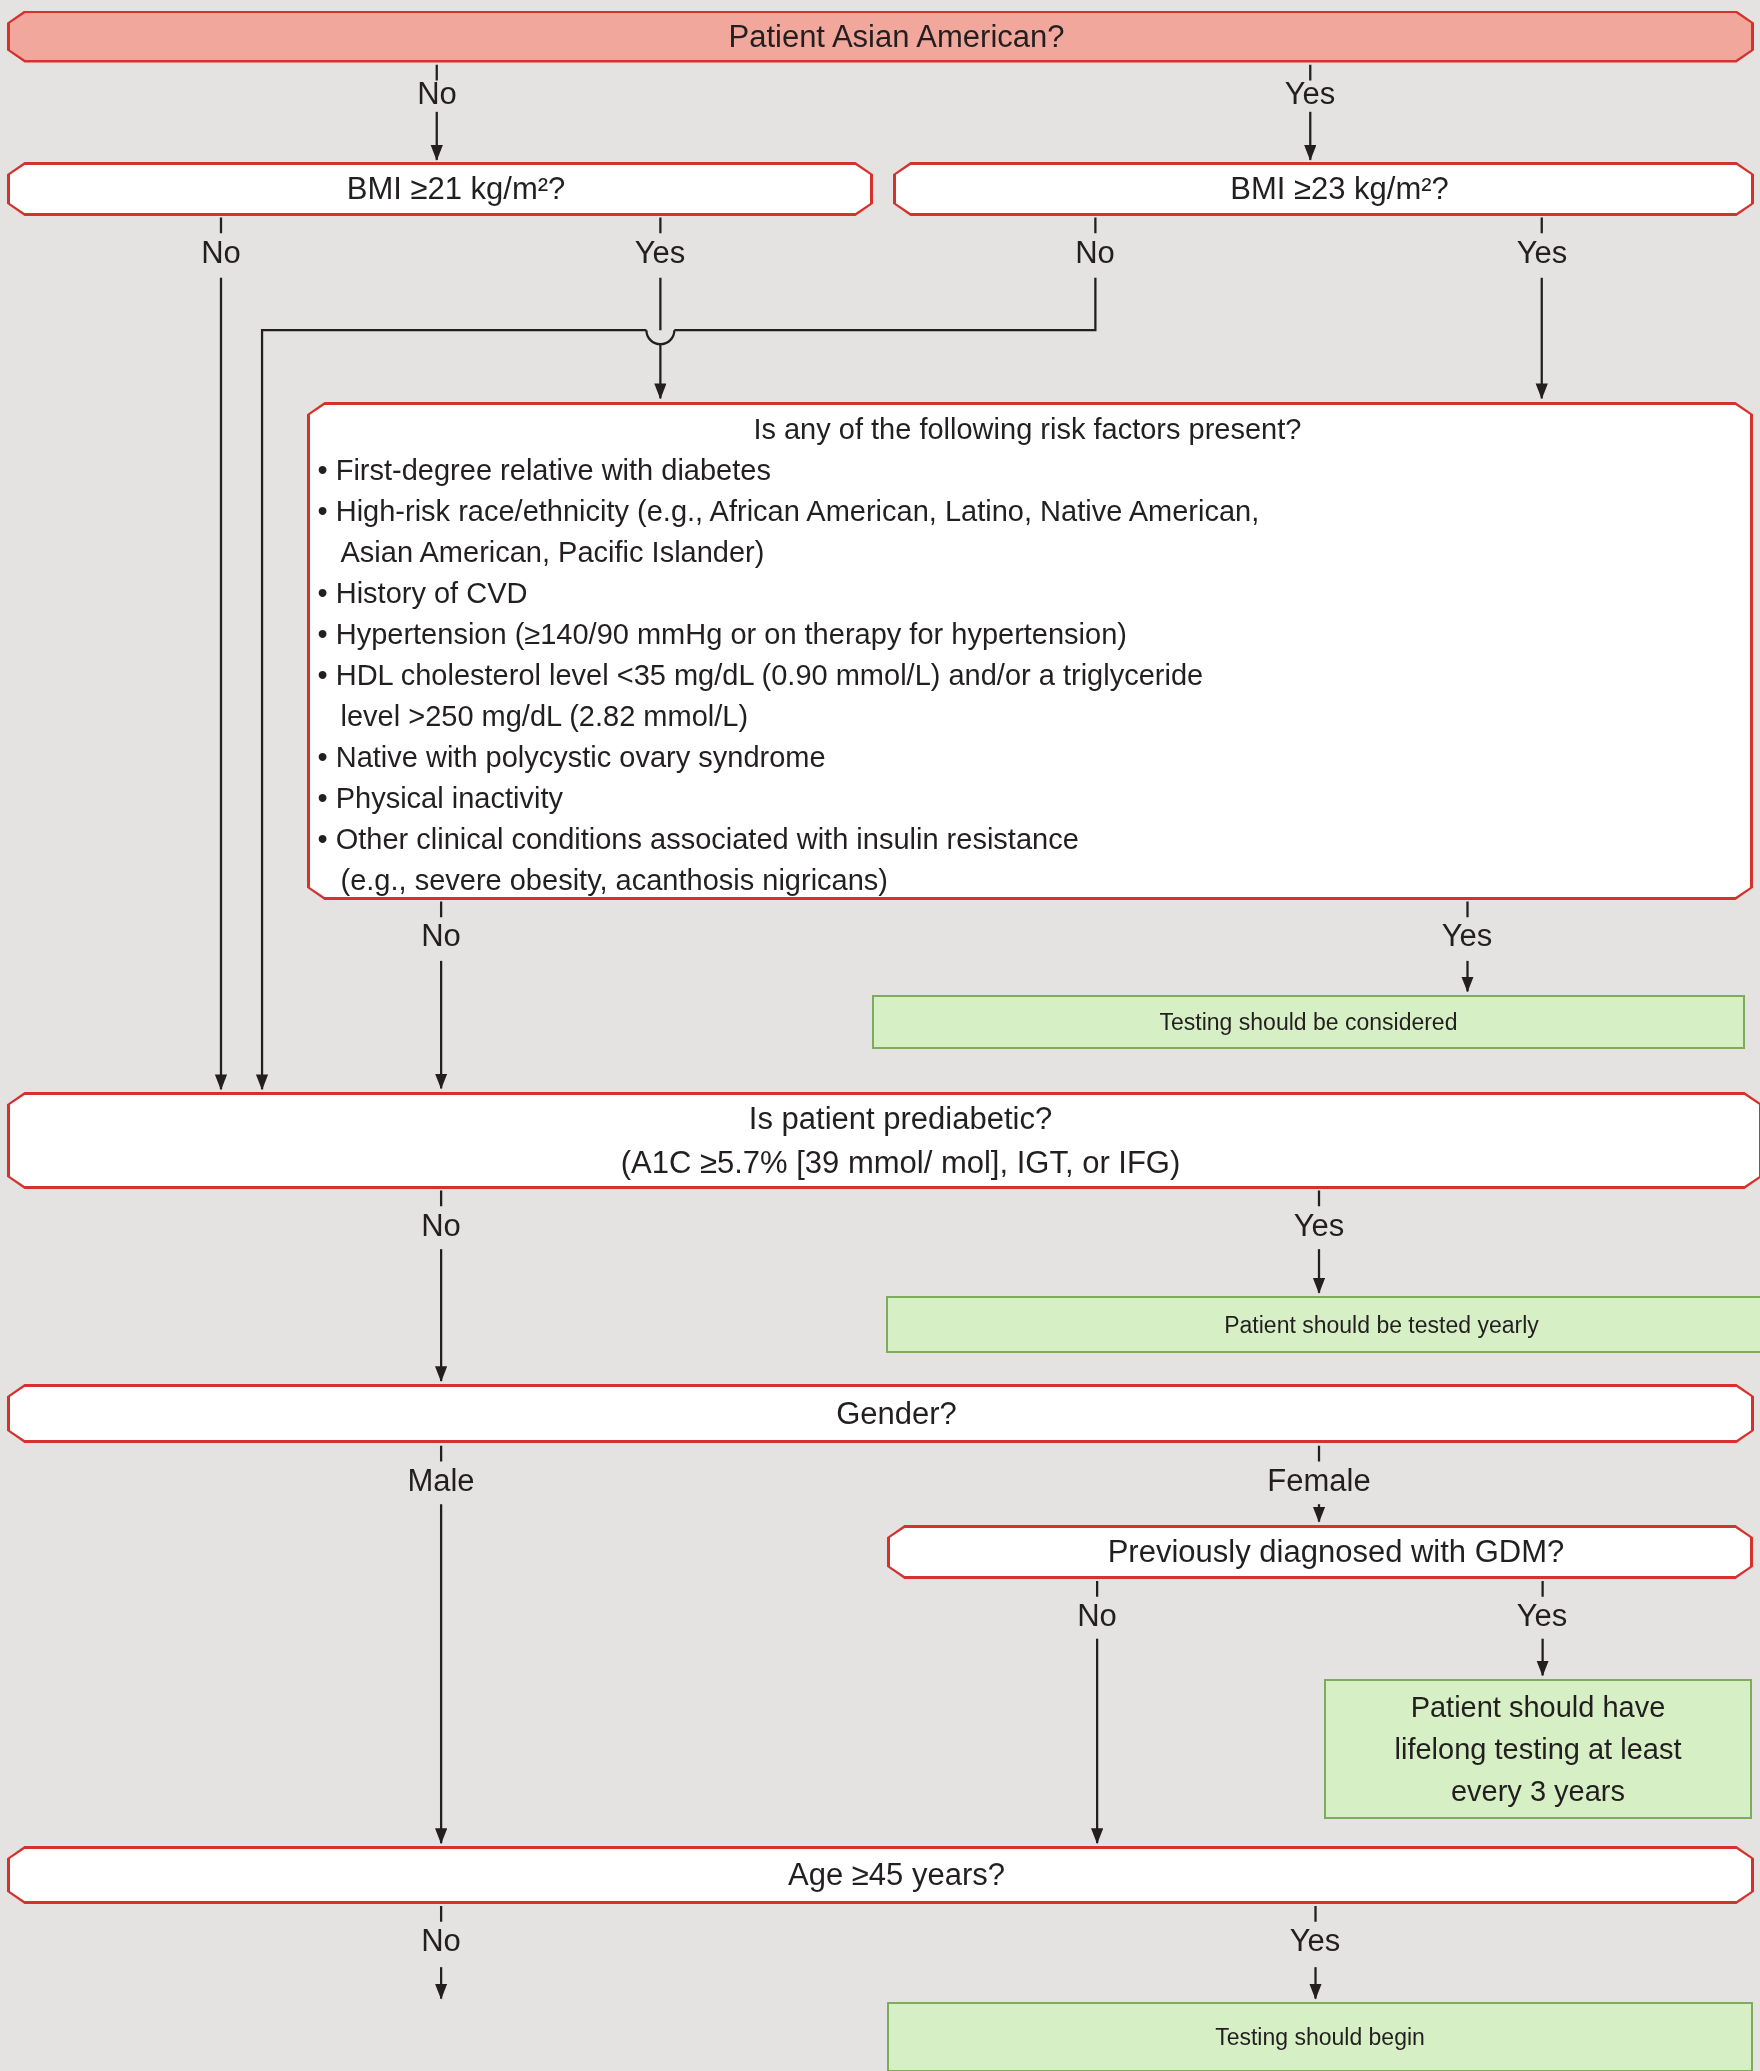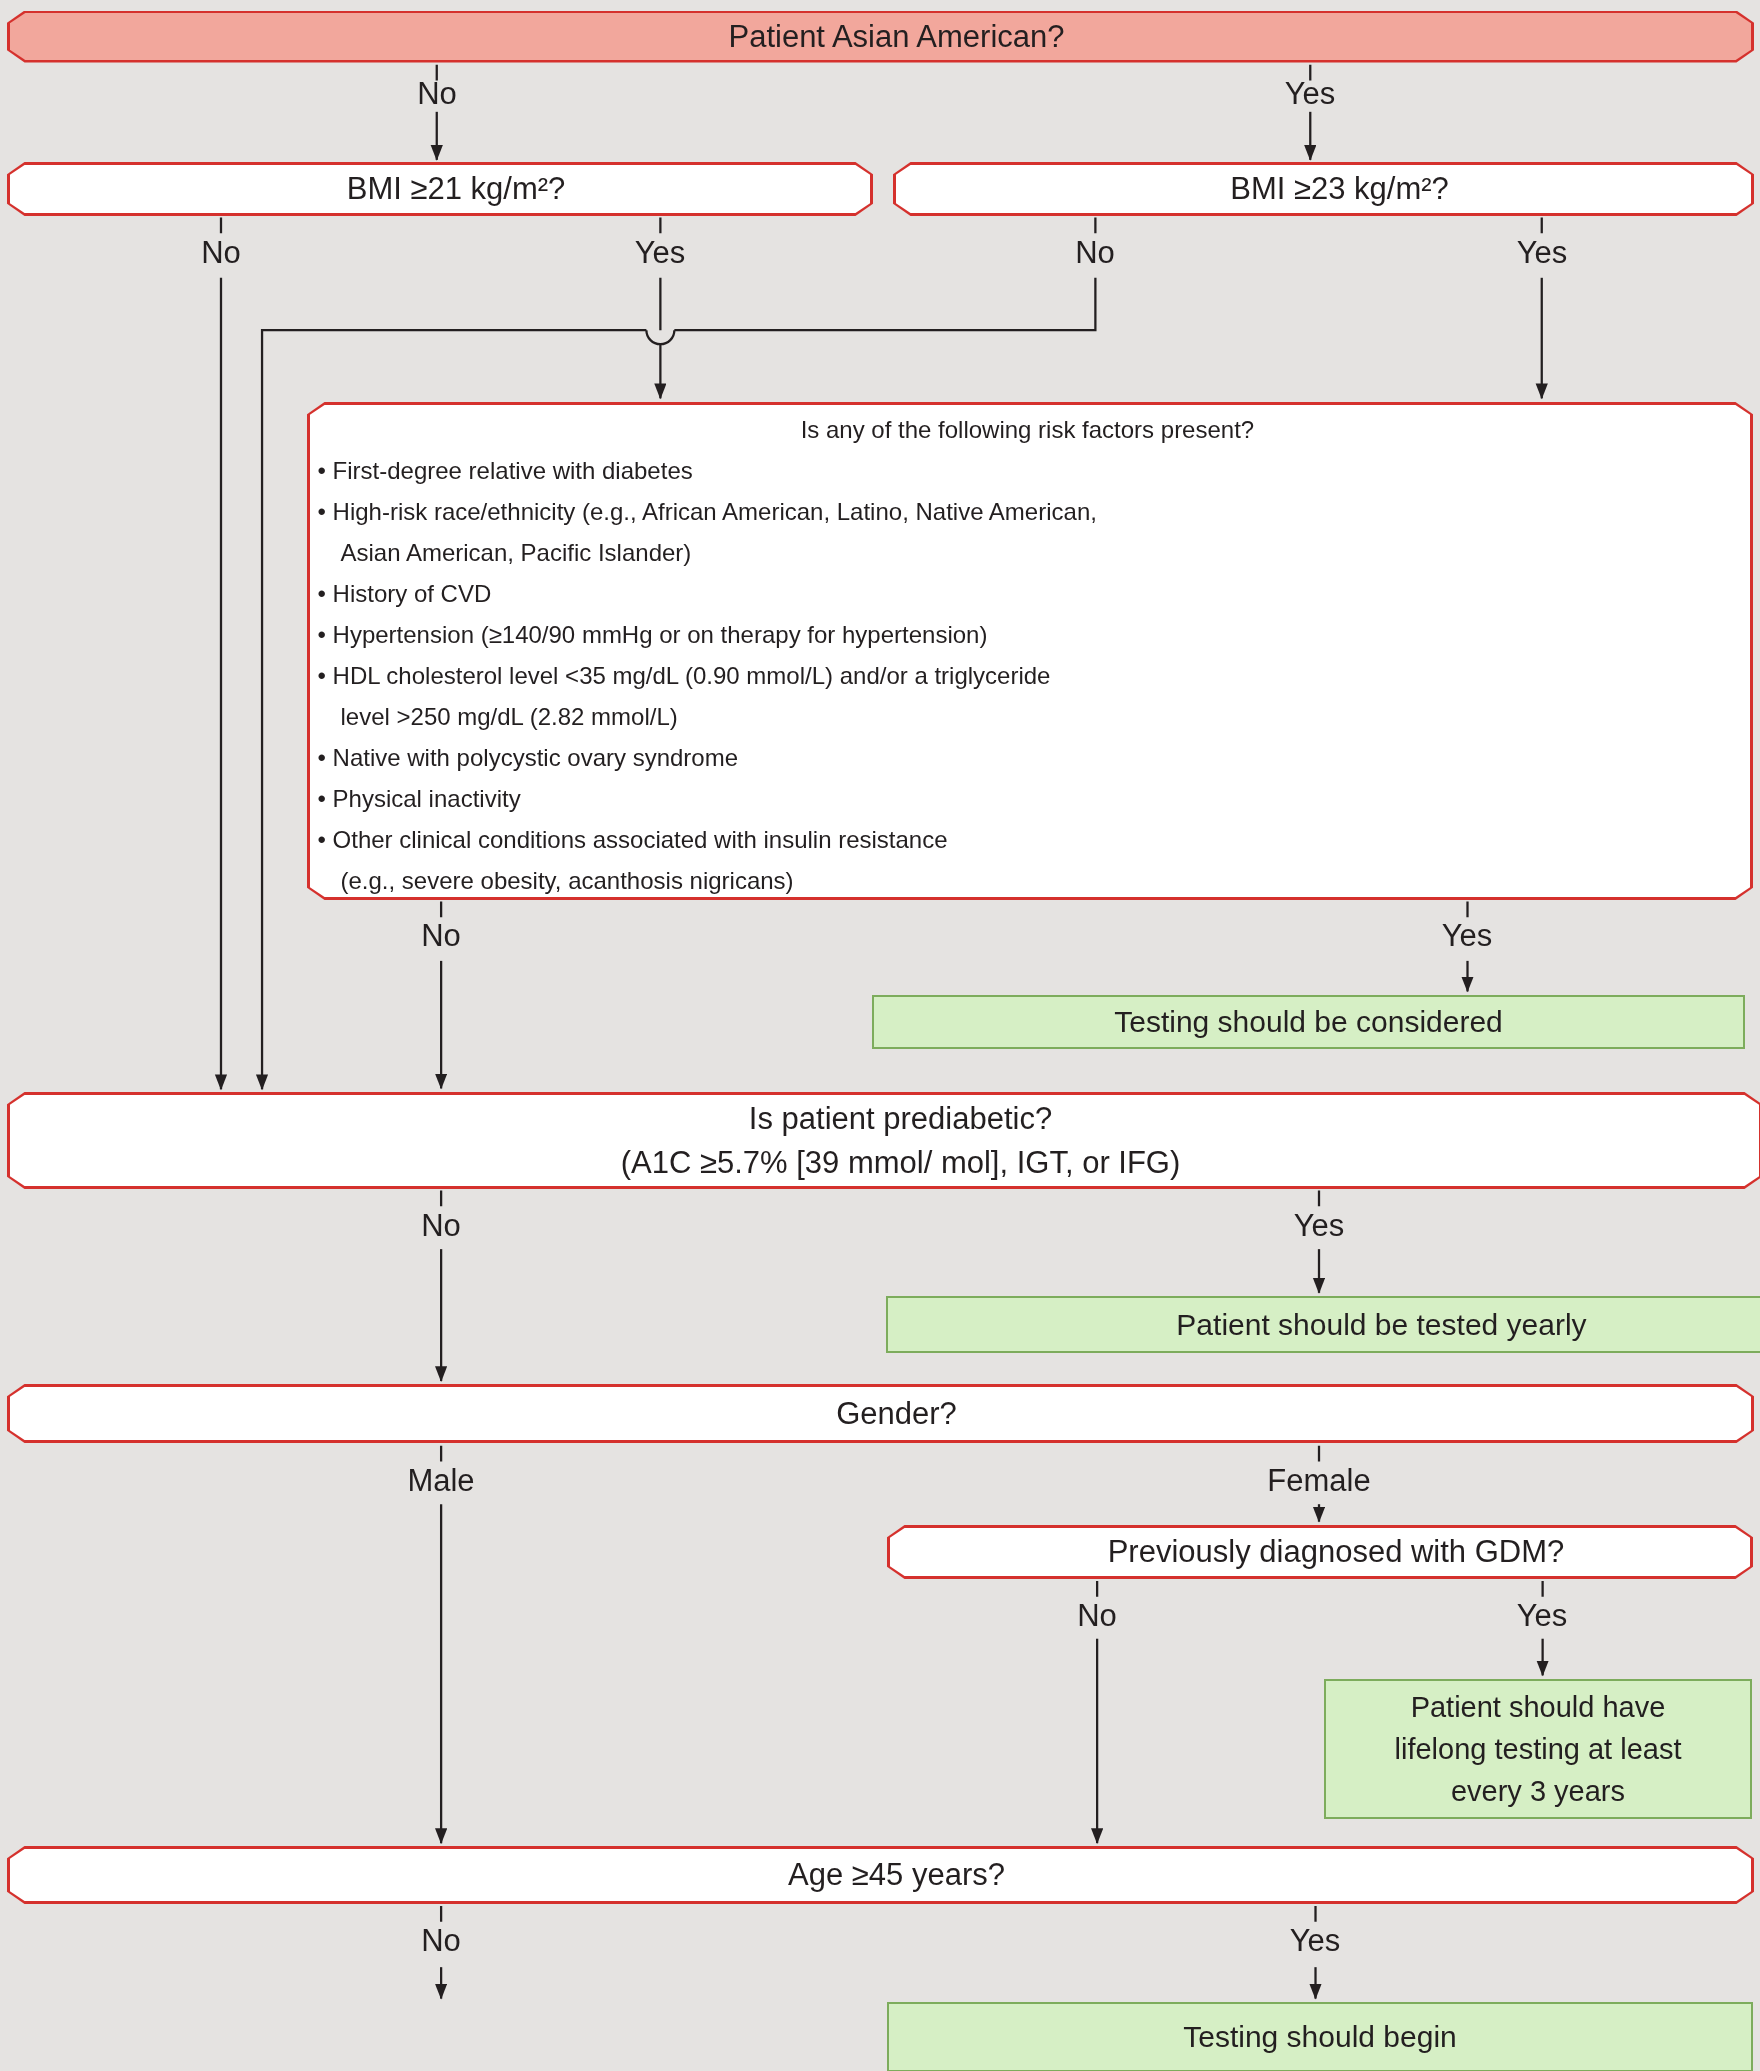--- a/index.html
+++ b/index.html
@@ -17,27 +17,27 @@
   .octo .fill{position:absolute;inset:2.6px;
     clip-path:polygon(15.7px 0,calc(100% - 15.7px) 0,100% 10.5px,100% calc(100% - 10.5px),calc(100% - 15.7px) 100%,15.7px 100%,0 calc(100% - 10.5px),0 10.5px);
     background:var(--question-fill,#ffffff);}
   .octo.start .fill{background:var(--start-fill,#f2a79c);}
   .octo .txt{position:absolute;inset:0;display:flex;align-items:center;justify-content:center;
     text-align:center;font-size:31px;line-height:44px;white-space:pre-line;z-index:3;margin-left:32px;}
   
   .outcome{position:absolute;z-index:2;background:var(--outcome-fill,#d6efc5);
     border:2.6px solid var(--outcome-border,#7dac5c);box-sizing:border-box;
     display:flex;align-items:center;justify-content:center;text-align:center;
-    font-size:30px;line-height:42px;white-space:pre-line;}
+    font-size:23px;line-height:42px;white-space:pre-line;}
   
   .elabel{position:absolute;z-index:2;transform:translateX(-50%);
     font-size:31px;line-height:37px;white-space:nowrap;}
   
   .risk-body{position:absolute;inset:0;padding:7px 15.7px 0 10.5px;z-index:3;
-    font-size:24px;line-height:41px;text-align:left;}
+    font-size:29px;line-height:41px;text-align:left;}
   .risk-title{text-align:center;}
   .risk-line{padding-left:0;}
   .risk-line.cont{padding-left:23px;}
 </style>
 </head>
 <body>
 
 <div class="canvas">
 
   <svg class="wires" width="1761" height="2072" viewBox="0 0 2016 2372">

